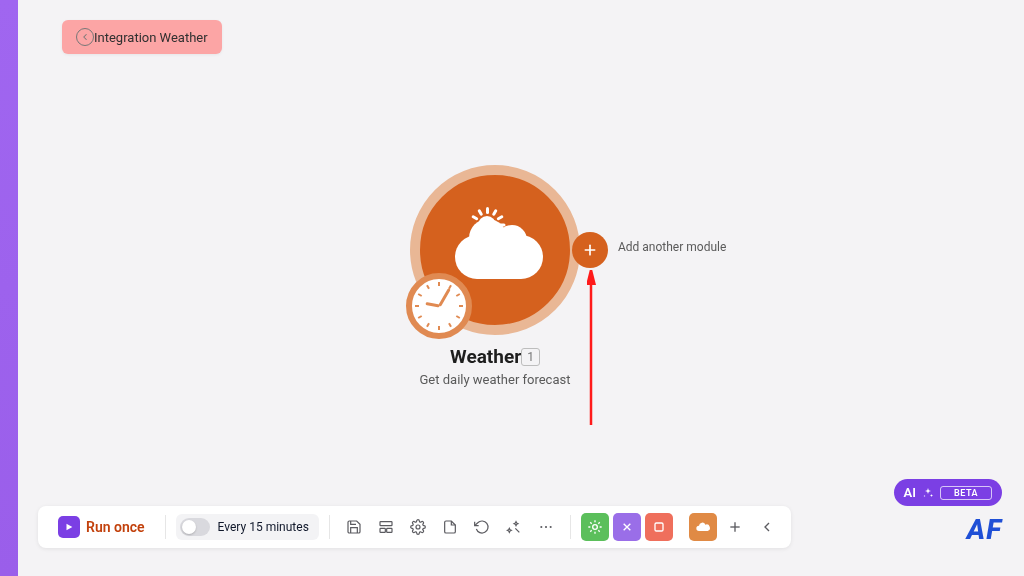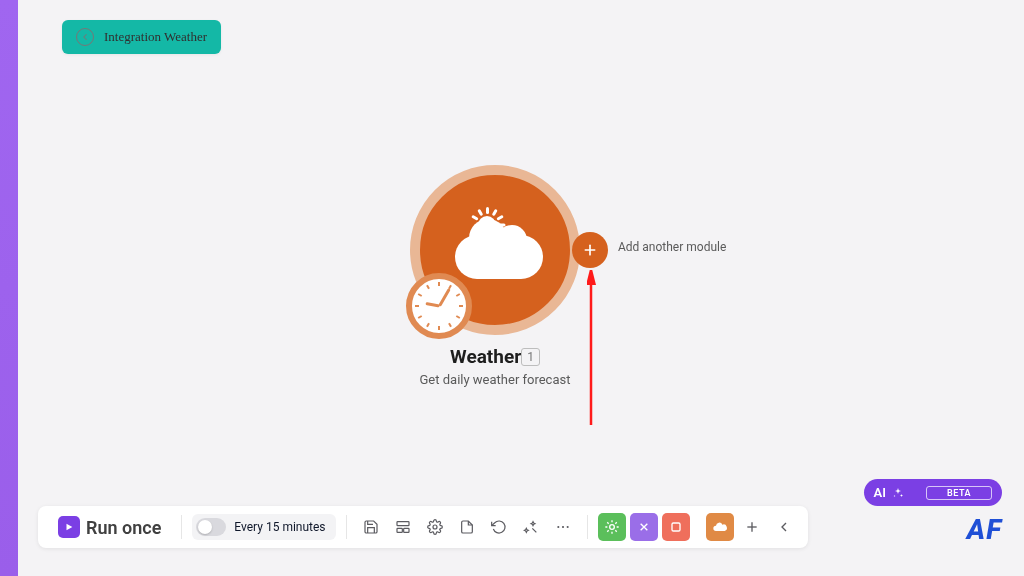--- a/index.html
+++ b/index.html
@@ -6,24 +6,24 @@
   html, body { width: 1024px; height: 576px; overflow: hidden; font-family: -apple-system, BlinkMacSystemFont, "Segoe UI", Roboto, sans-serif; }
   body { background: #f4f3f5; position: relative; }
 
   .left-strip {
     position: absolute; left: 0; top: 0; width: 18px; height: 100%;
     background: linear-gradient(180deg, #a066f0 0%, #9a5eea 100%);
   }
 
   .breadcrumb {
     position: absolute; left: 62px; top: 20px;
-    background: #14b8a6; border-radius: 6px; padding: 8px 14px;
+    background: #fca5a5; border-radius: 6px; padding: 8px 14px;
     box-shadow: 0 1px 3px rgba(0,0,0,0.06);
-    display: flex; align-items: center; gap: 10px;
-    font-size: 13px; color: #303030; font-family: Liberation Serif, serif;
+    display: flex; align-items: center; 
+    font-size: 13px; color: #303030;
   }
   .breadcrumb .back {
     width: 18px; height: 18px; border: 1.5px solid #777; border-radius: 50%;
     display: flex; align-items: center; justify-content: center;
   }
   .breadcrumb .back svg { width: 10px; height: 10px; }
 
   
   .module-wrap { position: absolute; left: 410px; top: 165px; }
   .module-circle {
@@ -82,21 +82,21 @@
   .annot-arrow { position: absolute; left: 587px; top: 270px; pointer-events: none; }
 
   
   .toolbar {
     position: absolute; left: 38px; bottom: 28px;
     background: #fff; border-radius: 8px; box-shadow: 0 1px 4px rgba(0,0,0,0.08);
     height: 42px; padding: 0 10px; display: flex; align-items: center; gap: 4px;
   }
   .run-btn {
     display: flex; align-items: center; gap: 6px; padding: 4px 10px;
-    color: #404040; font-weight: 600; font-size: 18px; cursor: pointer;
+    color: #c2410c; font-weight: 600; font-size: 14px; cursor: pointer;
   }
   .run-btn .play { width: 22px; height: 22px; border-radius: 5px; background: #7b3fe4; display: flex; align-items: center; justify-content: center; }
   .run-btn .play svg { width: 10px; height: 10px; }
   .divider { width: 1px; height: 24px; background: #e6e6e6; margin: 0 6px; }
   .schedule {
     display: flex; align-items: center; gap: 8px; background: #f3f3f5; border-radius: 6px; padding: 4px 10px 4px 4px;
     font-size: 12px; color: #0f172a; cursor: pointer;
   }
   .toggle { width: 30px; height: 18px; border-radius: 9px; background: #d9d9de; position: relative; }
   .toggle .knob { position: absolute; left: 2px; top: 2px; width: 14px; height: 14px; background: #fff; border-radius: 50%; box-shadow: 0 1px 2px rgba(0,0,0,.2); }
@@ -112,21 +112,21 @@
   .tb-icon.red    { background: #ef6f5c; }
   .tb-icon.orange { background: #e08a45; }
 
   
   .ai-pill {
     position: absolute; right: 22px; bottom: 70px;
     background: #7b3fe4; color: #fff; border-radius: 20px;
     padding: 6px 10px; display: flex; align-items: center; gap: 6px;
     font-size: 13px; font-weight: 600; cursor: pointer; justify-content: space-between;
   }
-  .ai-pill .beta { border: 1px solid rgba(255,255,255,.7); font-size: 9px; padding: 1px 20px; border-radius: 3px; letter-spacing: .5px; margin-left: 16px; }
+  .ai-pill .beta { border: 1px solid rgba(255,255,255,.7); font-size: 9px; padding: 1px 13px; border-radius: 3px; letter-spacing: .5px; }
   .ai-pill svg { width: 12px; height: 12px; }
 
   .af-logo {
     position: absolute; right: 22px; bottom: 30px;
     font-size: 28px; font-weight: 800; color: #1f4fd6; letter-spacing: 1px;
     font-style: italic;
   }
 </style>
 </head>
 <body>

